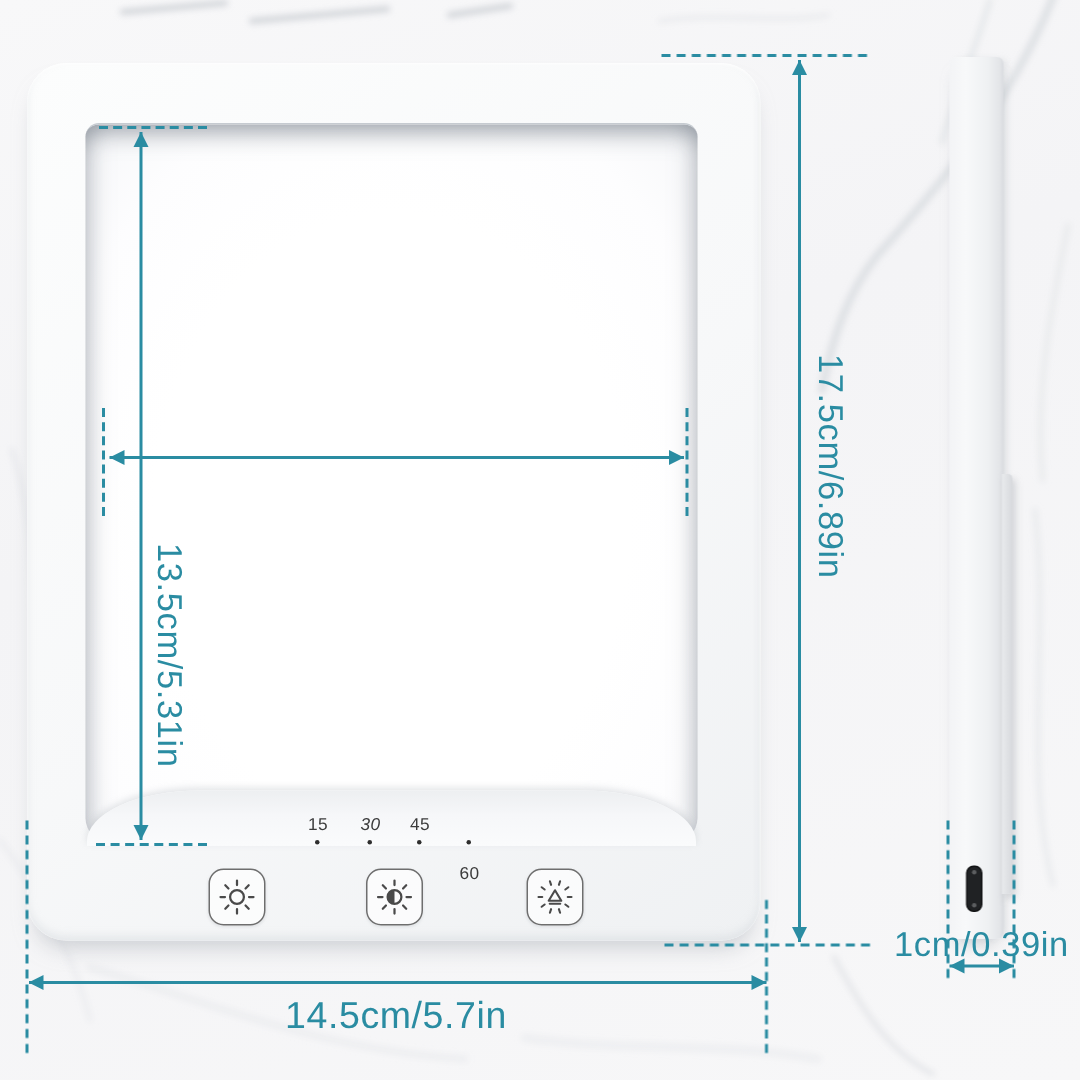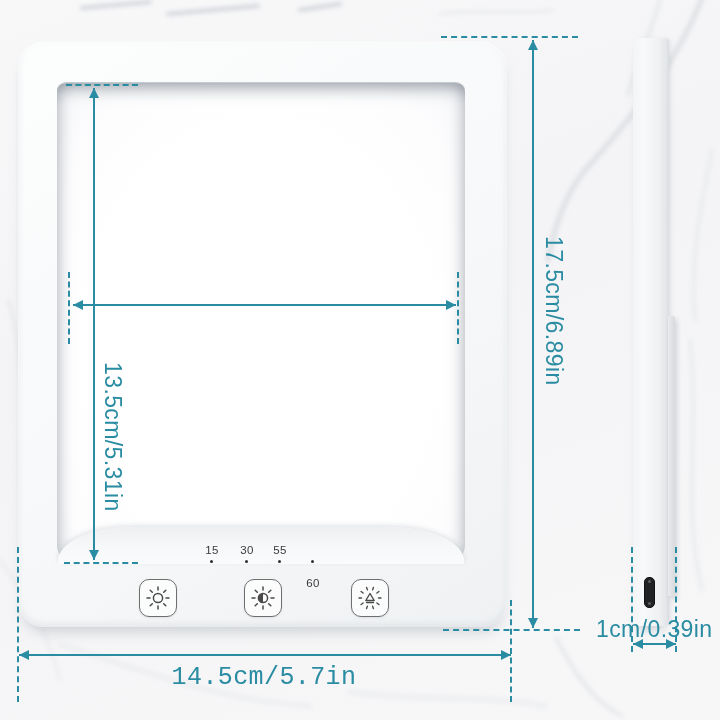--- a/index.html
+++ b/index.html
@@ -109,22 +109,22 @@
       <path d="M556 638 C 572 668, 590 700, 622 716" stroke="#d9dce0" stroke-width="3" opacity=".65"></path>
       <path d="M350 692 C 420 702, 480 694, 545 706" stroke="#e6e8eb" stroke-width="5" opacity=".5"></path>
     </g>
   </svg>
 
   <div class="abs front-device"></div>
   <div class="abs light-panel"></div>
   <div class="abs control-deck"></div>
 
   <span class="abs timer-mark" style="left:199px;">15</span>
-  <span class="abs timer-mark" style="left:234px;">30</span>
-  <span class="abs timer-mark" style="left:267px;">55</span>
+  <span class="abs timer-mark" style="left:234px;font-style:italic;">30</span>
+  <span class="abs timer-mark" style="left:267px;">45</span>
   <span class="abs timer-mark" style="left:300px;margin-top:33px;">60</span>
   <span class="abs timer-dot" style="left:210px;"></span>
   <span class="abs timer-dot" style="left:245px;"></span>
   <span class="abs timer-dot" style="left:278px;"></span>
   <span class="abs timer-dot" style="left:311px;"></span>
 
   <div class="abs ctrl-btn" style="left:139px;">
     <span>
       <svg width="26" height="26" viewBox="0 0 26 26" stroke="#4a4a4a" stroke-width="1.5" fill="none" stroke-linecap="round">
         <circle cx="13" cy="13" r="4.6"></circle>
@@ -165,20 +165,20 @@
   <div class="abs h-arrow" style="left:73px;top:304px;width:383px;"></div>
 
   <div class="abs dash-h" style="left:441px;top:36px;width:137px;"></div>
   <div class="abs dash-h" style="left:443px;top:629px;width:137px;"></div>
   <div class="abs v-arrow" style="left:532px;top:40px;height:588px;"></div>
   <div class="abs dim-label dim-label--v" style="left:540px;top:236px;">17.5cm/6.89in</div>
 
   <div class="abs dash-v" style="left:17px;top:547px;height:155px;"></div>
   <div class="abs dash-v" style="left:510px;top:600px;height:102px;"></div>
   <div class="abs h-arrow" style="left:19px;top:654px;width:492px;"></div>
-  <div class="abs dim-label dim-label--c" style="left:154px;top:663px;width:220px;font-family:Liberation Mono, monospace;">14.5cm/5.7in</div>
+  <div class="abs dim-label dim-label--c" style="left:154px;top:663px;width:220px;">14.5cm/5.7in</div>
 
   <div class="abs dash-v" style="left:631px;top:547px;height:105px;"></div>
   <div class="abs dash-v" style="left:675px;top:547px;height:105px;"></div>
   <div class="abs h-arrow" style="left:633px;top:643px;width:43px;"></div>
   <div class="abs dim-label dim-label--c" style="left:596px;top:616px;width:114px;font-size:23px;">1cm/0.39in</div>
 
 </div>
 
 </body></html>

